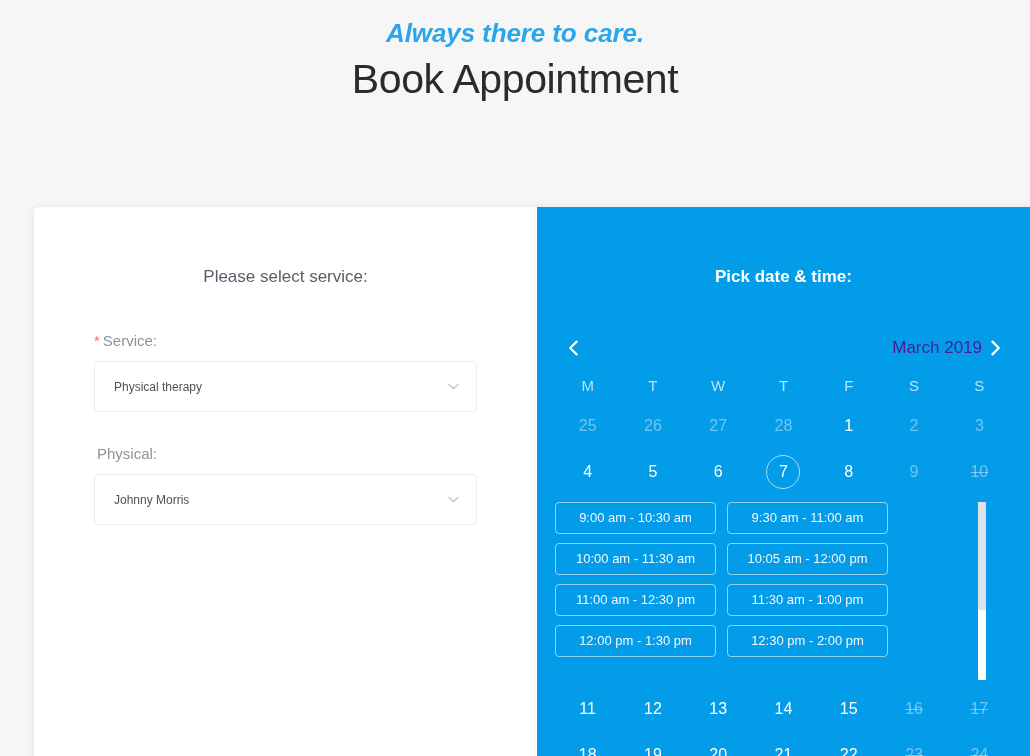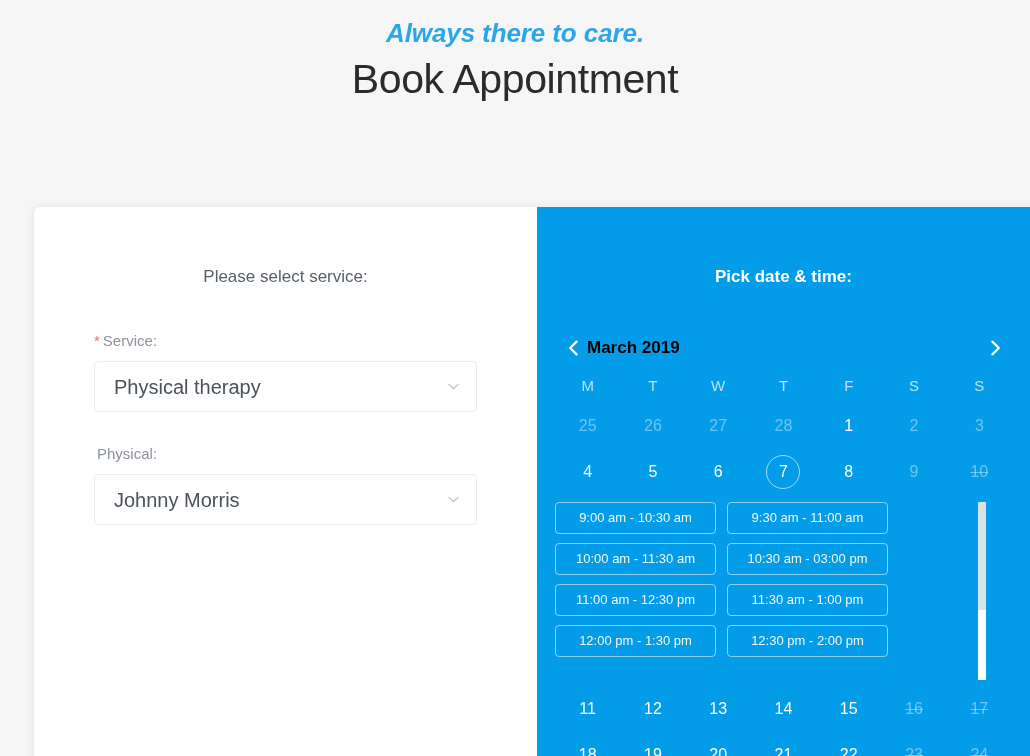--- a/index.html
+++ b/index.html
@@ -91,21 +91,21 @@
     border: 1px solid #ebebf1;
     border-radius: 4px;
     background: #ffffff;
     display: flex;
     align-items: center;
     padding: 0 38px 0 19px;
     cursor: pointer;
   }
 
   .select-value {
-    font-size: 20px;
+    font-size: 12px;
     color: #4b525a;
     line-height: 22px;
     white-space: nowrap;
     overflow: hidden;
     text-overflow: ellipsis;
   }
 
   .chevron-down {
     position: absolute;
     right: 16px;
@@ -138,25 +138,25 @@
     margin-top: 41px;
     height: 36px;
     display: flex;
     align-items: center;
     justify-content: space-between;
     padding: 0 22px 0 24px;
   }
 
   .month-label {
     font-size: 17px;
-    font-weight: bold;
-    color: #000000;
+    font-weight: normal;
+    color: #4c1d95;
     line-height: 24px;
     flex: 1 1 auto;
-    text-align: left;
+    text-align: right;
   }
 
   .nav-arrow {
     width: 26px;
     height: 26px;
     display: flex;
     align-items: center;
     justify-content: center;
     cursor: pointer;
     flex: 0 0 26px;
@@ -385,21 +385,21 @@
             <span class="day-num">10</span>
           </div>
         </div>
       </div>
 
     <div class="slots-wrap">
       <div class="slots-grid" id="slots-grid">
           <div class="time-slot">9:00 am - 10:30 am</div>
           <div class="time-slot">9:30 am - 11:00 am</div>
           <div class="time-slot">10:00 am - 11:30 am</div>
-          <div class="time-slot">10:30 am - 03:00 pm</div>
+          <div class="time-slot">10:05 am - 12:00 pm</div>
           <div class="time-slot">11:00 am - 12:30 pm</div>
           <div class="time-slot">11:30 am - 1:00 pm</div>
           <div class="time-slot">12:00 pm - 1:30 pm</div>
           <div class="time-slot">12:30 pm - 2:00 pm</div>
         </div>
       <div class="slot-scrollbar">
         <div class="thumb"></div>
       </div>
     </div>
 

